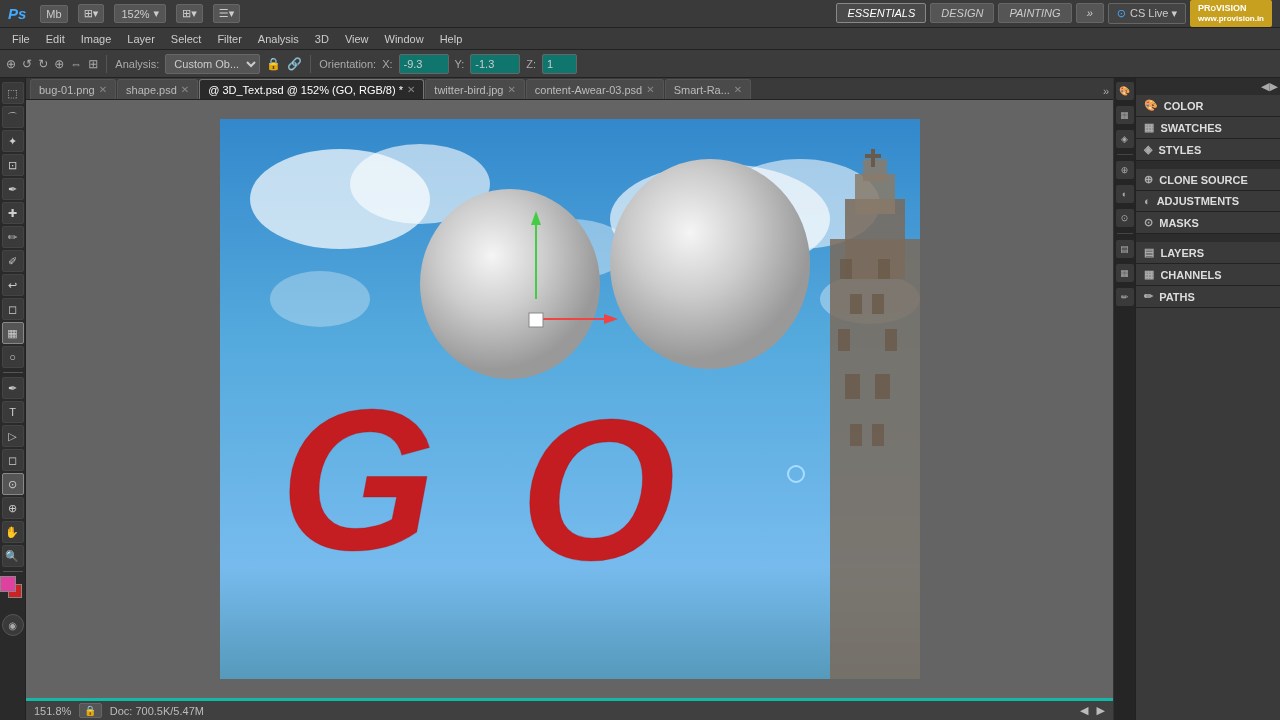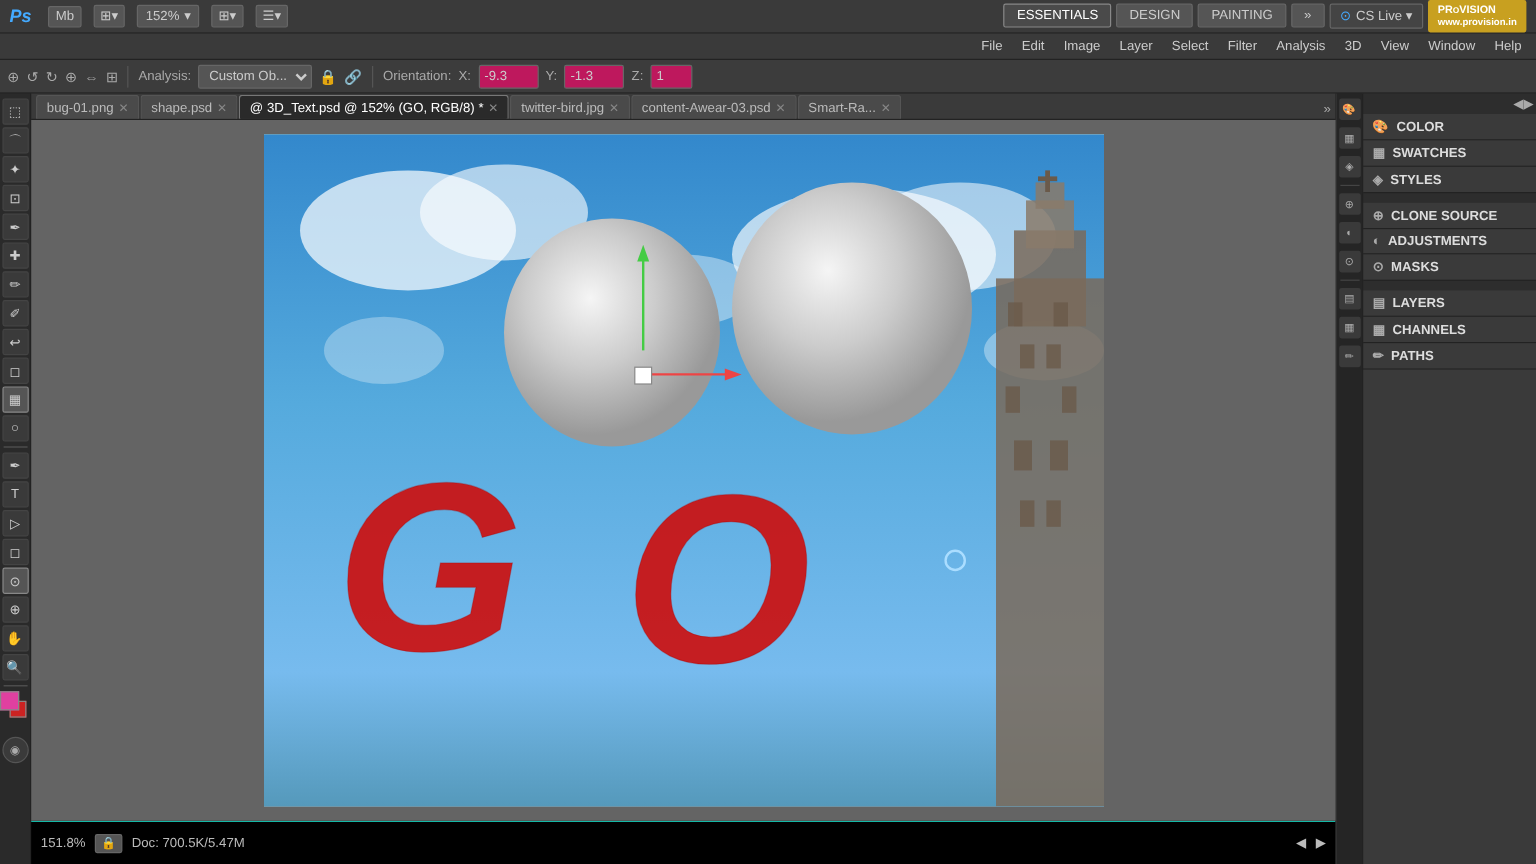--- a/index.html
+++ b/index.html
@@ -4,34 +4,34 @@
   <style>
     * { margin: 0; padding: 0; box-sizing: border-box; }
     body { background: #1a1a1a; font-family: Arial, sans-serif; font-size: 11px; color: #ccc; width: 1280px; height: 720px; overflow: hidden; }
 
     
     #top-bar { background: #3a3a3a; height: 28px; display: flex; align-items: center; padding: 0 8px; gap: 10px; border-bottom: 1px solid #222; }
     #ps-logo { color: #4af; font-weight: bold; font-size: 14px; margin-right: 4px; }
     .top-icon-btn { background: #555; border: 1px solid #666; color: #ccc; padding: 2px 5px; font-size: 11px; cursor: pointer; border-radius: 2px; }
     #zoom-display { background: #555; border: 1px solid #666; color: #ccc; padding: 2px 6px; font-size: 11px; border-radius: 2px; display: flex; align-items: center; gap: 4px; }
     .workspace-btns { margin-left: auto; display: flex; gap: 4px; align-items: center; }
-    .workspace-btn { background: #555; border: 1px solid #666; color: #ccc; padding: 3px 10px; font-size: 11px; cursor: pointer; border-radius: 2px; }
+    .workspace-btn { background: #555; border: 1px solid #666; color: #ccc; padding: 3px 10px; font-size: 11px; cursor: pointer; border-radius: 2px; font-style: italic; }
     .workspace-btn.active { background: #4a4a4a; border-color: #888; color: #fff; }
     .cslive-btn { background: #444; border: 1px solid #666; color: #ccc; padding: 3px 8px; font-size: 11px; cursor: pointer; border-radius: 2px; display: flex; align-items: center; gap: 4px; }
     .provision-logo { background: #c8a020; color: #fff; padding: 3px 8px; font-size: 10px; font-weight: bold; border-radius: 2px; }
 
     
-    #menu-bar { background: #3a3a3a; height: 22px; display: flex; align-items: center; padding: 0 4px; border-bottom: 1px solid #222; justify-content: flex-end; }
+    #menu-bar { background: #3a3a3a; height: 22px; display: flex; align-items: center; padding: 0 4px; border-bottom: 1px solid #222; }
     .menu-item { color: #ccc; padding: 2px 8px; cursor: pointer; font-size: 11px; border-radius: 2px; }
 
     
     #options-bar { background: #3c3c3c; height: 28px; display: flex; align-items: center; padding: 0 6px; gap: 6px; border-bottom: 1px solid #222; }
     .options-icon { color: #aaa; font-size: 12px; }
     .options-select { background: #555; border: 1px solid #666; color: #ccc; padding: 1px 4px; font-size: 11px; border-radius: 2px; height: 20px; }
-    .options-input { background: #be185d; border: 1px solid #666; color: #ccc; padding: 1px 4px; font-size: 11px; border-radius: 2px; width: 50px; height: 20px; }
+    .options-input { background: #0f766e; border: 1px solid #666; color: #ccc; padding: 1px 4px; font-size: 11px; border-radius: 2px; width: 50px; height: 20px; }
     .options-label { color: #aaa; font-size: 11px; }
     .options-separator { width: 1px; height: 18px; background: #555; margin: 0 2px; }
 
     
     #main-layout { display: flex; height: calc(720px - 78px); }
 
     
     #left-toolbar { width: 26px; background: #2a2a2a; border-right: 1px solid #222; display: flex; flex-direction: column; align-items: center; padding: 4px 2px; gap: 2px; overflow: hidden; }
     .tool-btn { width: 22px; height: 22px; background: #3a3a3a; border: 1px solid #444; border-radius: 2px; cursor: pointer; display: flex; align-items: center; justify-content: center; font-size: 11px; color: #ccc; }
     .tool-btn.active { background: #555; border-color: #888; }
@@ -47,21 +47,21 @@
 
     
     #canvas-area-wrapper { display: flex; flex-direction: column; flex: 1; }
     #canvas-area { flex: 1; background: #646464; position: relative; overflow: hidden; display: flex; align-items: center; justify-content: center; }
     #canvas { width: 700px; height: 560px; position: relative; overflow: hidden; background: #87ceeb; }
 
     
     .canvas-bg { position: absolute; inset: 0; background: linear-gradient(160deg, #4499cc 0%, #66aadd 30%, #88ccee 50%, #77bbdd 70%, #6699bb 100%); }
 
     
-    #status-bar { background: #000000; height: 36px; display: flex; align-items: center; padding: 0 8px; gap: 8px; border-top: 1px solid #14b8a6; font-size: 11px; color: #bbb; }
+    #status-bar { background: #404040; height: 22px; display: flex; align-items: center; padding: 0 8px; gap: 8px; border-top: 3px solid #14b8a6; font-size: 11px; color: #bbb; }
 
     
     #right-panel { width: 160px; background: #2d2d2d; border-left: 1px solid #222; display: flex; flex-direction: column; }
     .panel-icon-btn { width: 18px; height: 18px; background: #3a3a3a; border-radius: 2px; cursor: pointer; display: flex; align-items: center; justify-content: center; font-size: 8px; color: #aaa; }
     .panel-section { border-bottom: 1px solid #222; }
     .panel-header { background: #3a3a3a; padding: 4px 8px; font-size: 11px; color: #ddd; font-weight: bold; cursor: pointer; display: flex; align-items: center; gap: 6px; }
 
     .tab-more { color: #aaa; padding: 2px 4px; font-size: 11px; cursor: pointer; margin-left: auto; }
 
     .clouds-svg { position: absolute; inset: 0; width: 100%; height: 100%; }

